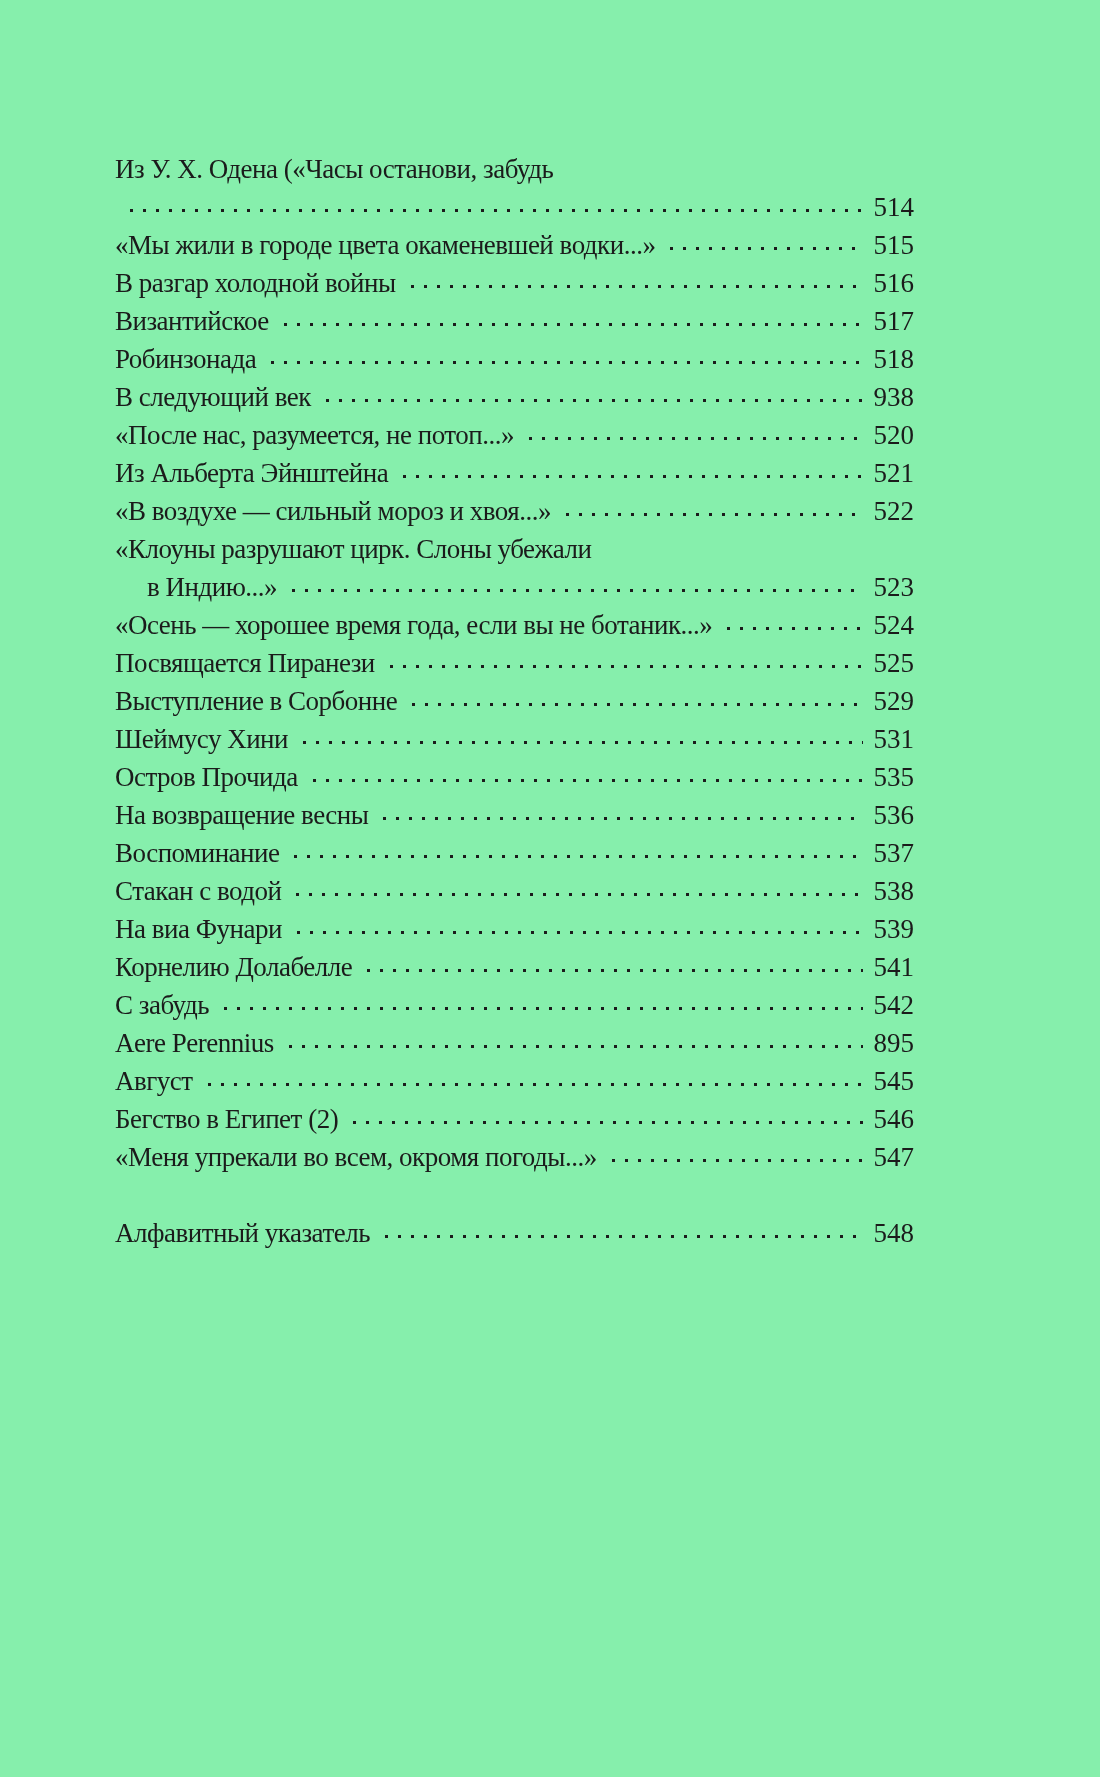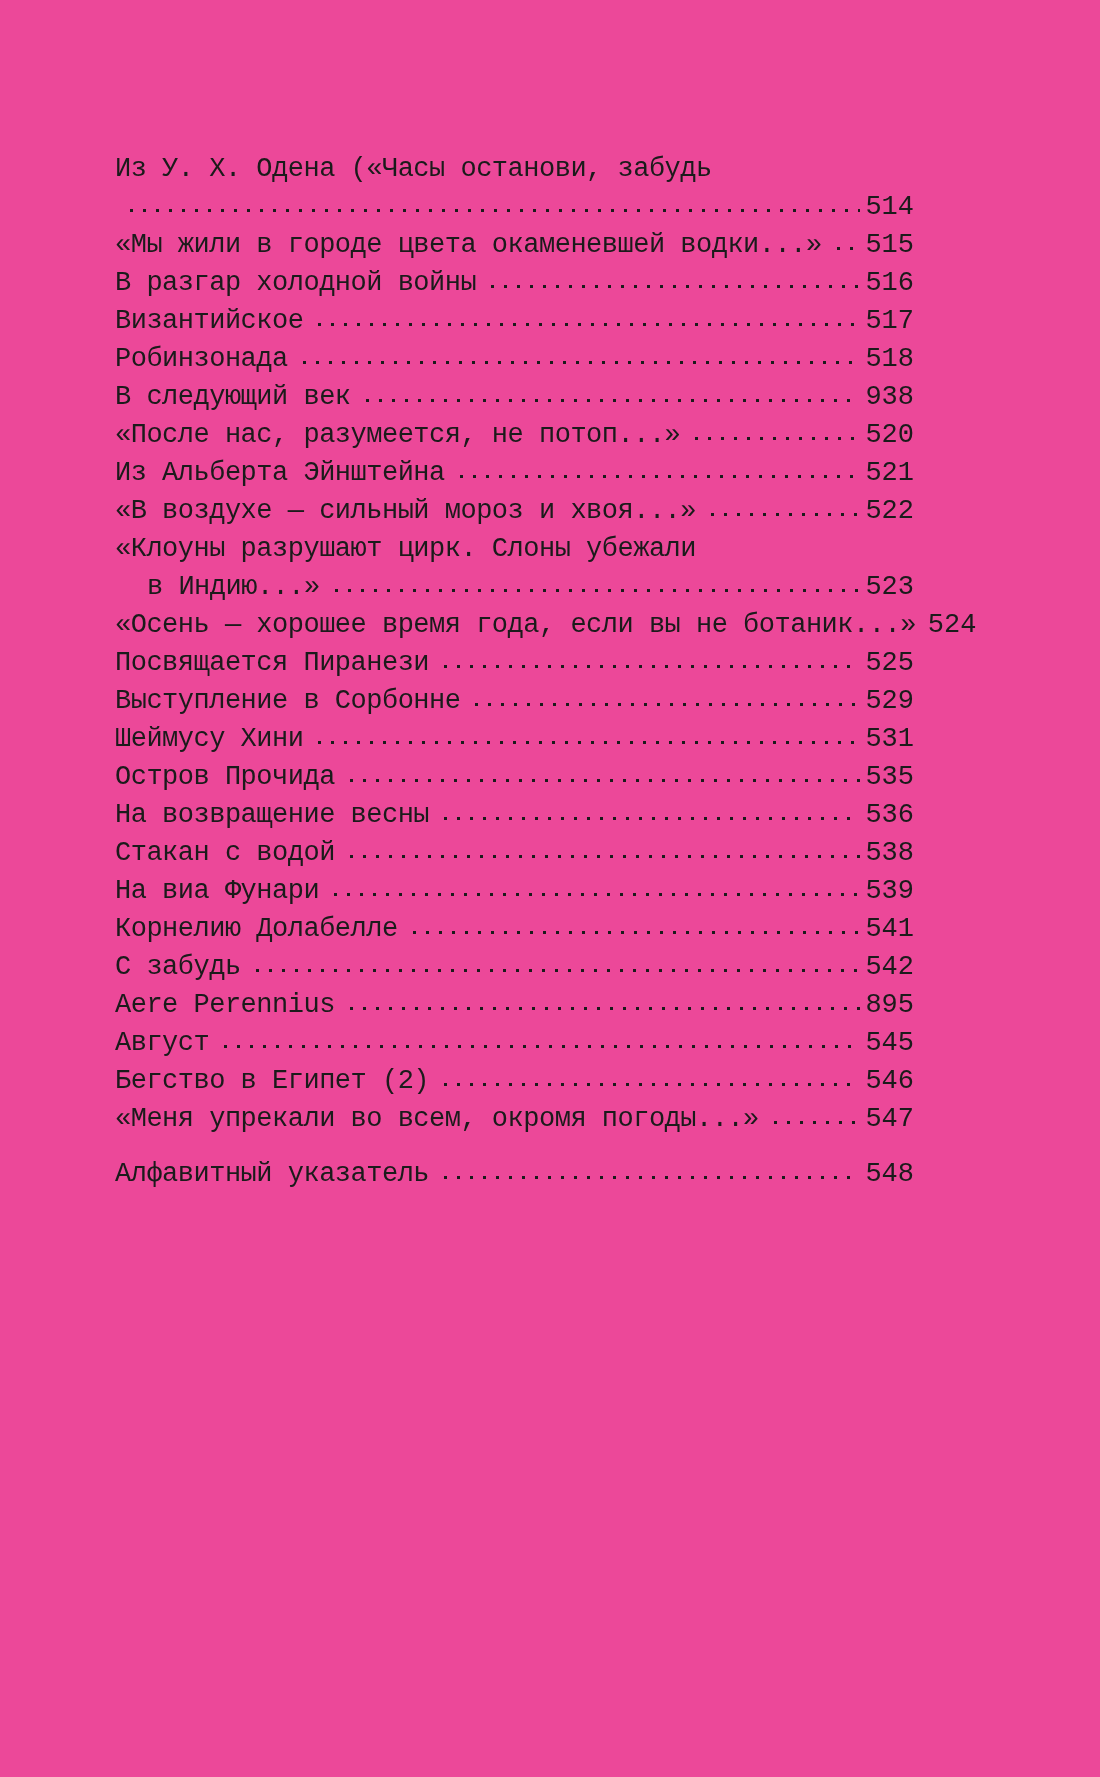--- a/index.html
+++ b/index.html
@@ -45,28 +45,28 @@
     background-repeat: repeat-x;
     background-position: left 3px bottom 9px;
   }
   .page-num {
     flex: 0 0 auto;
     min-width: 46px;
     text-align: right;
     letter-spacing: 0;
   }
   .section-break {
-    margin-top: 17px;
+    margin-top: 38px;
     justify-content: center;
   }
 </style>
 </head>
 <body>
 
-<div class="page" style="background: #ec4899; color: rgb(27, 27, 27); font-family: Liberation Mono, monospace;">
+<div class="page" style="background: #86efac; color: rgb(27, 27, 27);">
   <div class="toc" id="toc">
       <div class="row">
     <span class="title">Из У. Х. Одена («Часы останови, забудь</span>
 
   </div>
       <div class="row cont">
     <span class="leader"></span>
     <span class="page-num">514</span>
   </div>
       <div class="row">
@@ -142,20 +142,25 @@
     <span class="title">Остров Прочида</span>
     <span class="leader"></span>
     <span class="page-num">535</span>
   </div>
       <div class="row">
     <span class="title">На возвращение весны</span>
     <span class="leader"></span>
     <span class="page-num">536</span>
   </div>
       <div class="row">
+    <span class="title">Воспоминание</span>
+    <span class="leader"></span>
+    <span class="page-num">537</span>
+  </div>
+      <div class="row">
     <span class="title">Стакан с водой</span>
     <span class="leader"></span>
     <span class="page-num">538</span>
   </div>
       <div class="row">
     <span class="title">На виа Фунари</span>
     <span class="leader"></span>
     <span class="page-num">539</span>
   </div>
       <div class="row">

